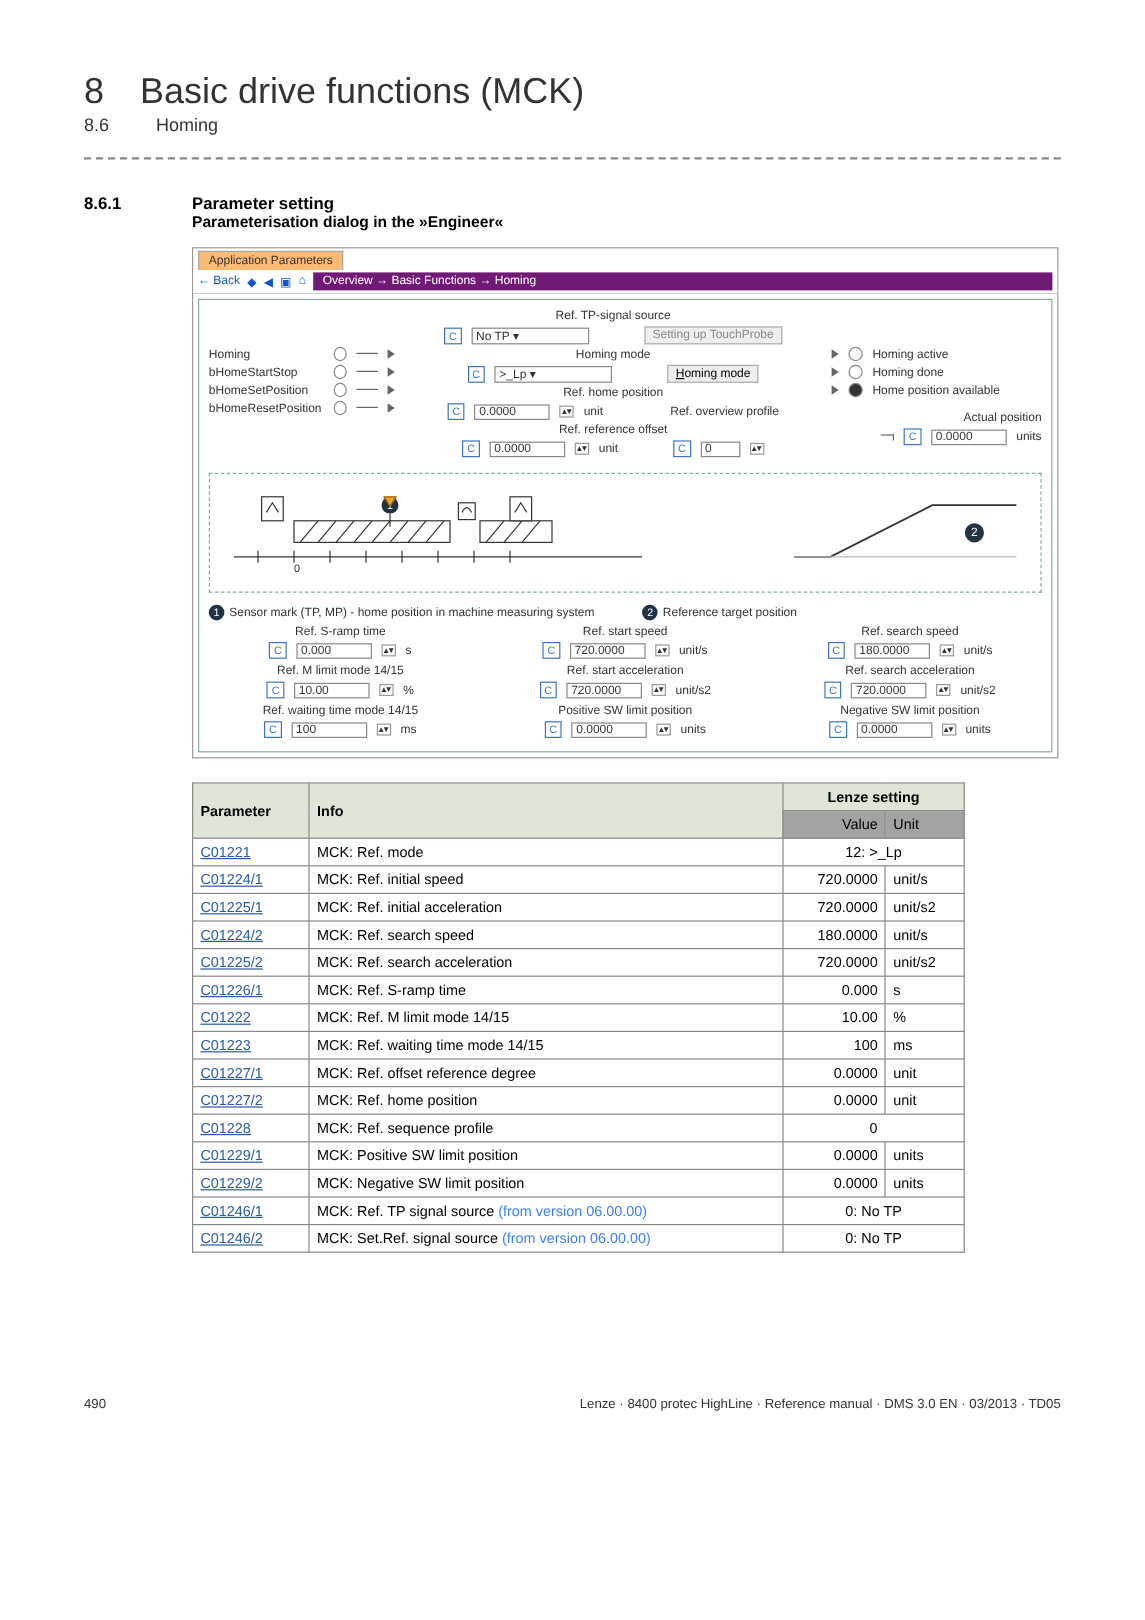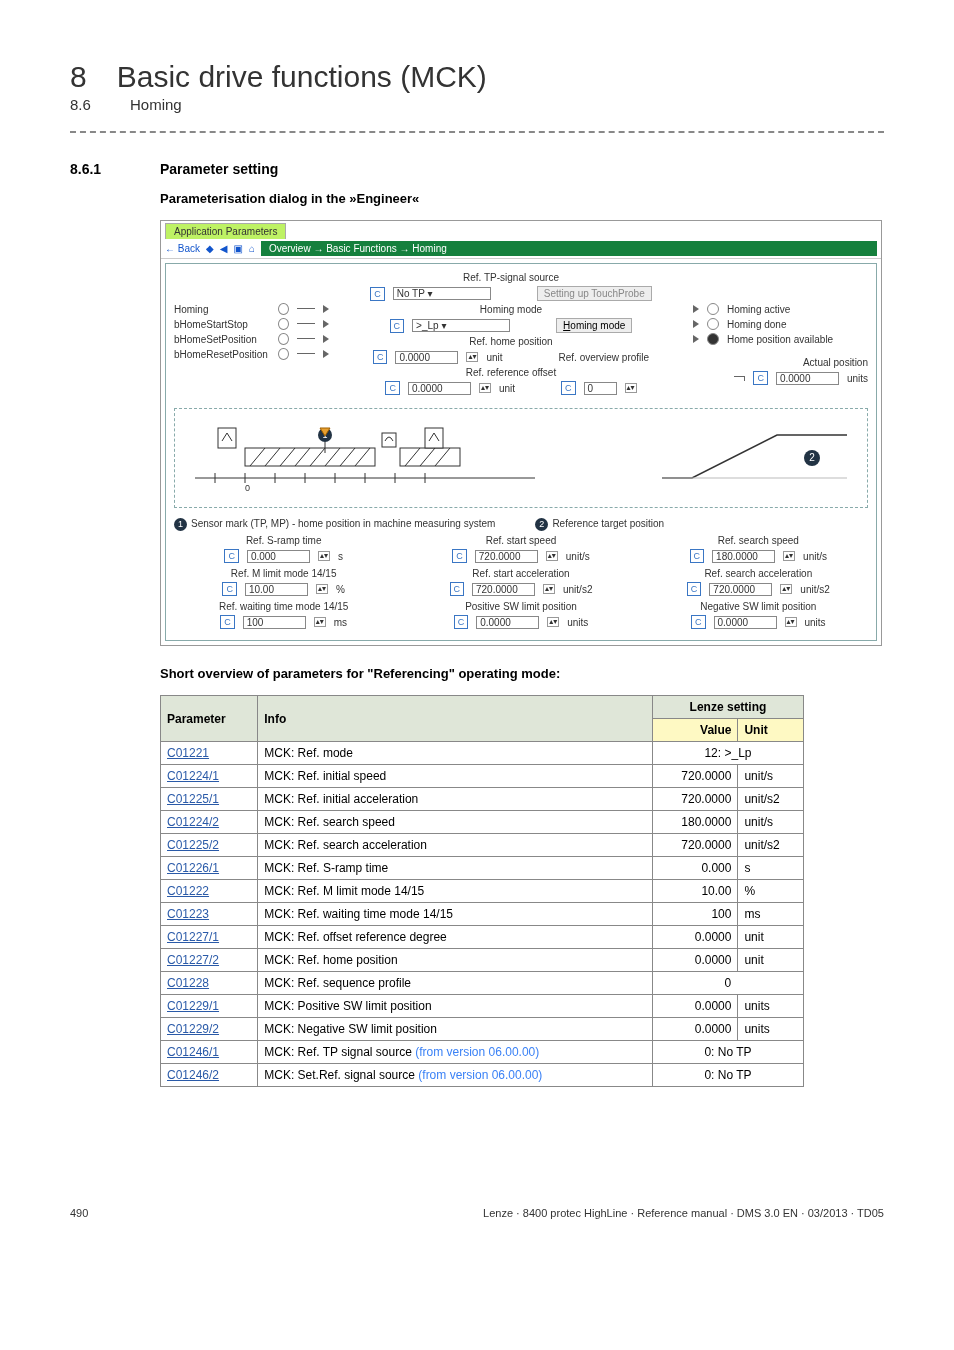--- a/index.html
+++ b/index.html
@@ -4,30 +4,30 @@
 <style>
   body{font-family:Arial,Helvetica,sans-serif;margin:0;background:#fff;color:#000;width:954px;}
   .page{padding:60px 70px 30px 70px;}
   .hd{display:flex;align-items:baseline;gap:30px;}
   .chnum{font-size:30px;font-weight:500;color:#333;}
   .chtitle{font-size:30px;font-weight:500;color:#333;}
   .subh{display:flex;align-items:baseline;gap:30px;margin-top:2px;}
   .subnum{font-size:15px;color:#333;min-width:30px;}
   .subt{font-size:15px;color:#333;}
   .dashrule{border:none;border-top:2px dashed #888;margin:18px 0 28px 0;}
-  .sec{display:flex;gap:30px;margin-bottom:14px;}
+  .sec{display:flex;gap:30px;}
   .secnum{font-size:14px;font-weight:bold;min-width:60px;}
   .sectitle{font-size:14px;font-weight:bold;}
   .caption{font-size:13px;font-weight:bold;margin:0 0 14px 90px;}
   .screenshot{margin:0 0 20px 90px;border:1px solid #999;font-size:10px;color:#333;width:720px;background:#fff;}
-  .apptab{display:inline-block;border:1px solid #aaa;border-bottom:none;padding:2px 8px;background:#bef264;margin-left:2px;}
+  .apptab{display:inline-block;border:1px solid #aaa;border-bottom:none;padding:2px 8px;background:#fdba74;margin-left:2px;}
   .toolbar{display:flex;align-items:center;gap:6px;background:#fff;padding:2px 4px;border-bottom:1px solid #ccc;}
   .blue{color:#1255cc;}
   .bback{color:#1255cc;}
-  .breadcrumb{background:#15803d;color:#fff;padding:2px 8px;flex:1;}
+  .breadcrumb{background:#701a75;color:#fff;padding:2px 8px;flex:1;}
   .panel{border:1px solid #8aa;margin:4px;padding:8px;background:#fff;}
   .iorow{display:flex;align-items:center;gap:8px;margin:3px 0;}
   .slot{width:110px;}
   .circle{display:inline-block;width:10px;height:10px;border:1px solid #888;border-radius:50%;}
   .arrow{flex:0 0 18px;height:1px;border-top:1px solid #666;position:relative;}
   .cbox{display:inline-block;border:1px solid #3a76c4;color:#3a76c4;padding:0px 3px;font-size:9px;line-height:12px;}
   .fld{display:inline-block;border:1px solid #888;background:#fff;padding:0 3px;min-width:55px;font-size:10px;}
   .lbl{font-size:10px;color:#333;}
   .sel{display:inline-block;border:1px solid #888;background:#fff;padding:0 3px;min-width:90px;}
   .btn{display:inline-block;border:1px solid #aaa;background:#eee;color:#888;padding:1px 6px;}
@@ -38,21 +38,21 @@
   .legend{display:flex;gap:40px;margin-top:6px;font-size:10px;}
   .numcirc{display:inline-block;width:13px;height:13px;border-radius:50%;background:#234;color:#fff;text-align:center;line-height:13px;font-size:9px;margin-right:4px;}
   .grid3{display:grid;grid-template-columns:1fr 1fr 1fr;gap:2px 18px;margin-top:4px;}
   .cell{}
   .tbl{margin:0 0 0 90px;border-collapse:collapse;width:644px;font-size:12px;}
   .tbl th,.tbl td{border:1px solid #888;padding:4px 6px;text-align:left;}
   .tbl th{background:#dfe6d8;font-weight:bold;}
   .tbl td.param a{color:#2a5aa8;text-decoration:underline;}
   .tbl td.val{text-align:right;}
   .fver{color:#3b82f6;}
-  .subhdr td{background:#fef9c3;text-align:right;font-weight:bold;}
+  .subhdr td{background:#a3a3a3;text-align:right;}
   .footer{display:flex;justify-content:space-between;font-size:11px;color:#333;margin-top:120px;}
   .tri{display:inline-block;width:0;height:0;border-top:4px solid transparent;border-bottom:4px solid transparent;}
   .tri-r{border-left:6px solid #666;}
   svg{display:block}
 </style>
 </head>
 <body>
 
 <div class="page">
   <div class="hd">
@@ -316,21 +316,20 @@
               <span class="cbox">C</span>
               <span class="fld">0.0000</span>
               <span class="sbtn">▴▾</span>
               <span class="lbl">units</span>
             </div>
           </div>
         </div>
     </div>
   </div>
 
-  <div class="caption">Short overview of parameters for "Referencing" operating mode:</div>
 
   <table class="tbl">
     <thead>
       <tr>
         <th rowspan="2">Parameter</th>
         <th rowspan="2">Info</th>
         <th colspan="2" style="text-align:center">Lenze setting</th>
       </tr>
       <tr class="subhdr">
         <td>Value</td>

